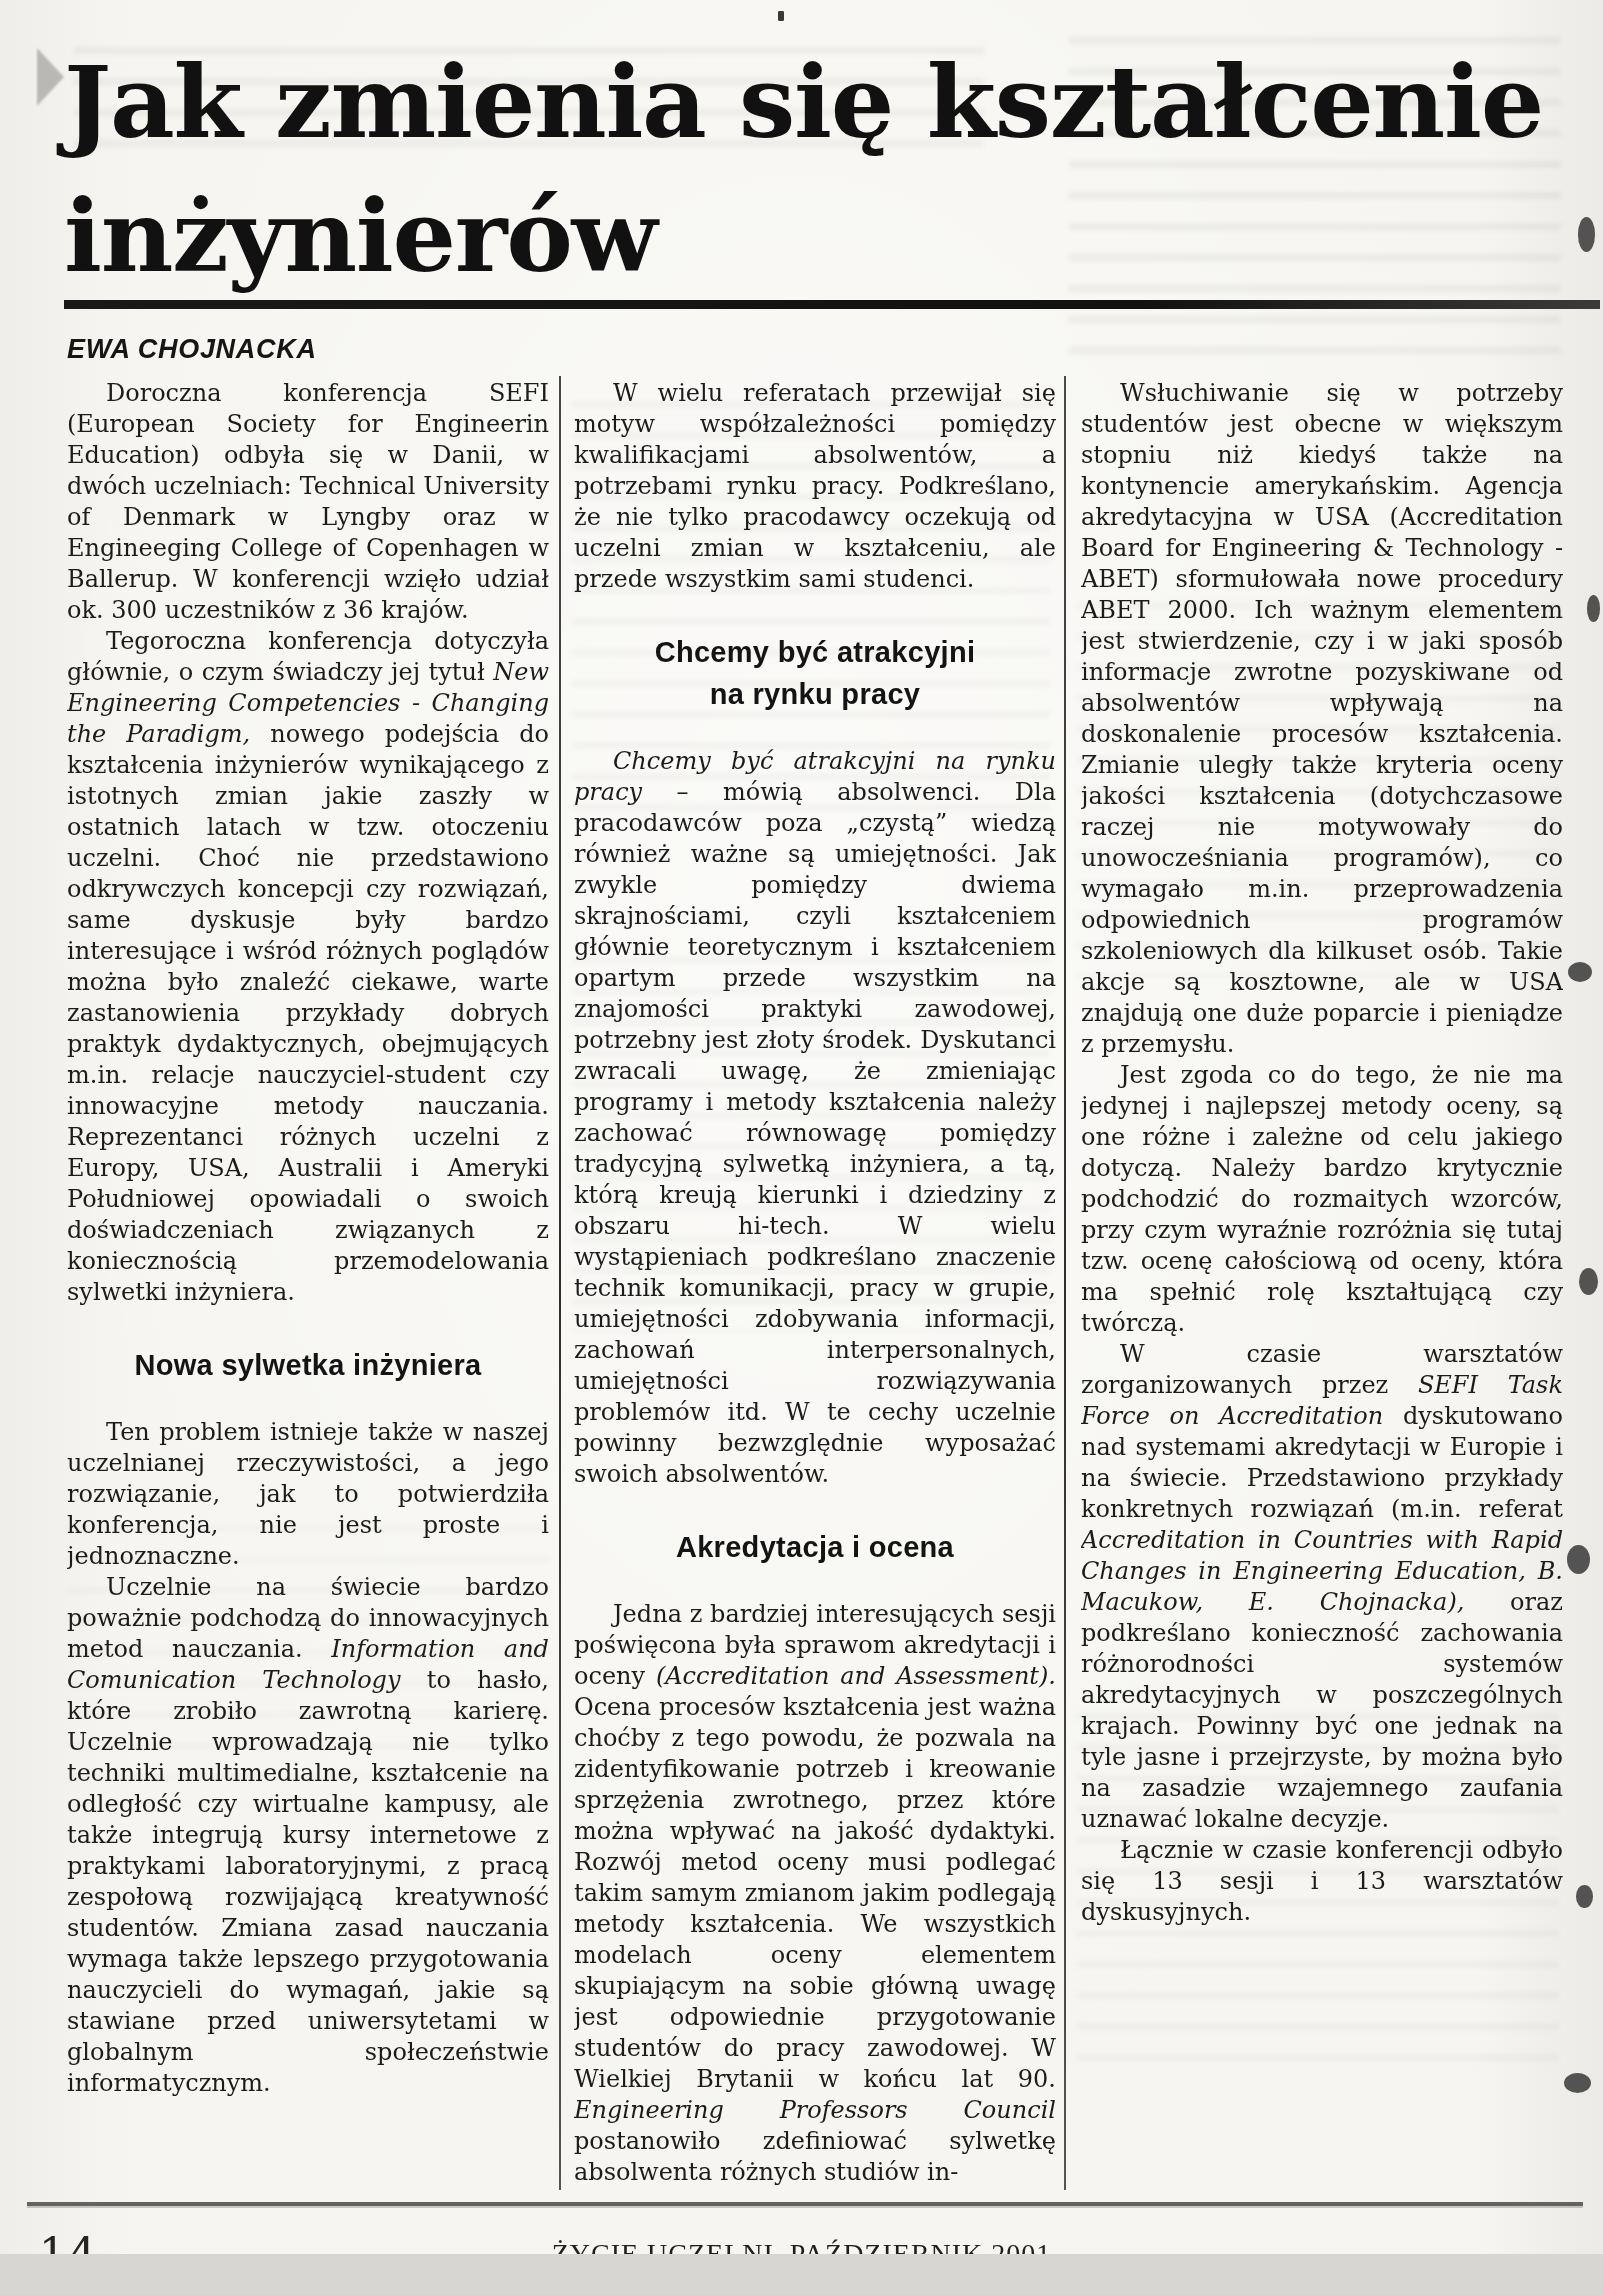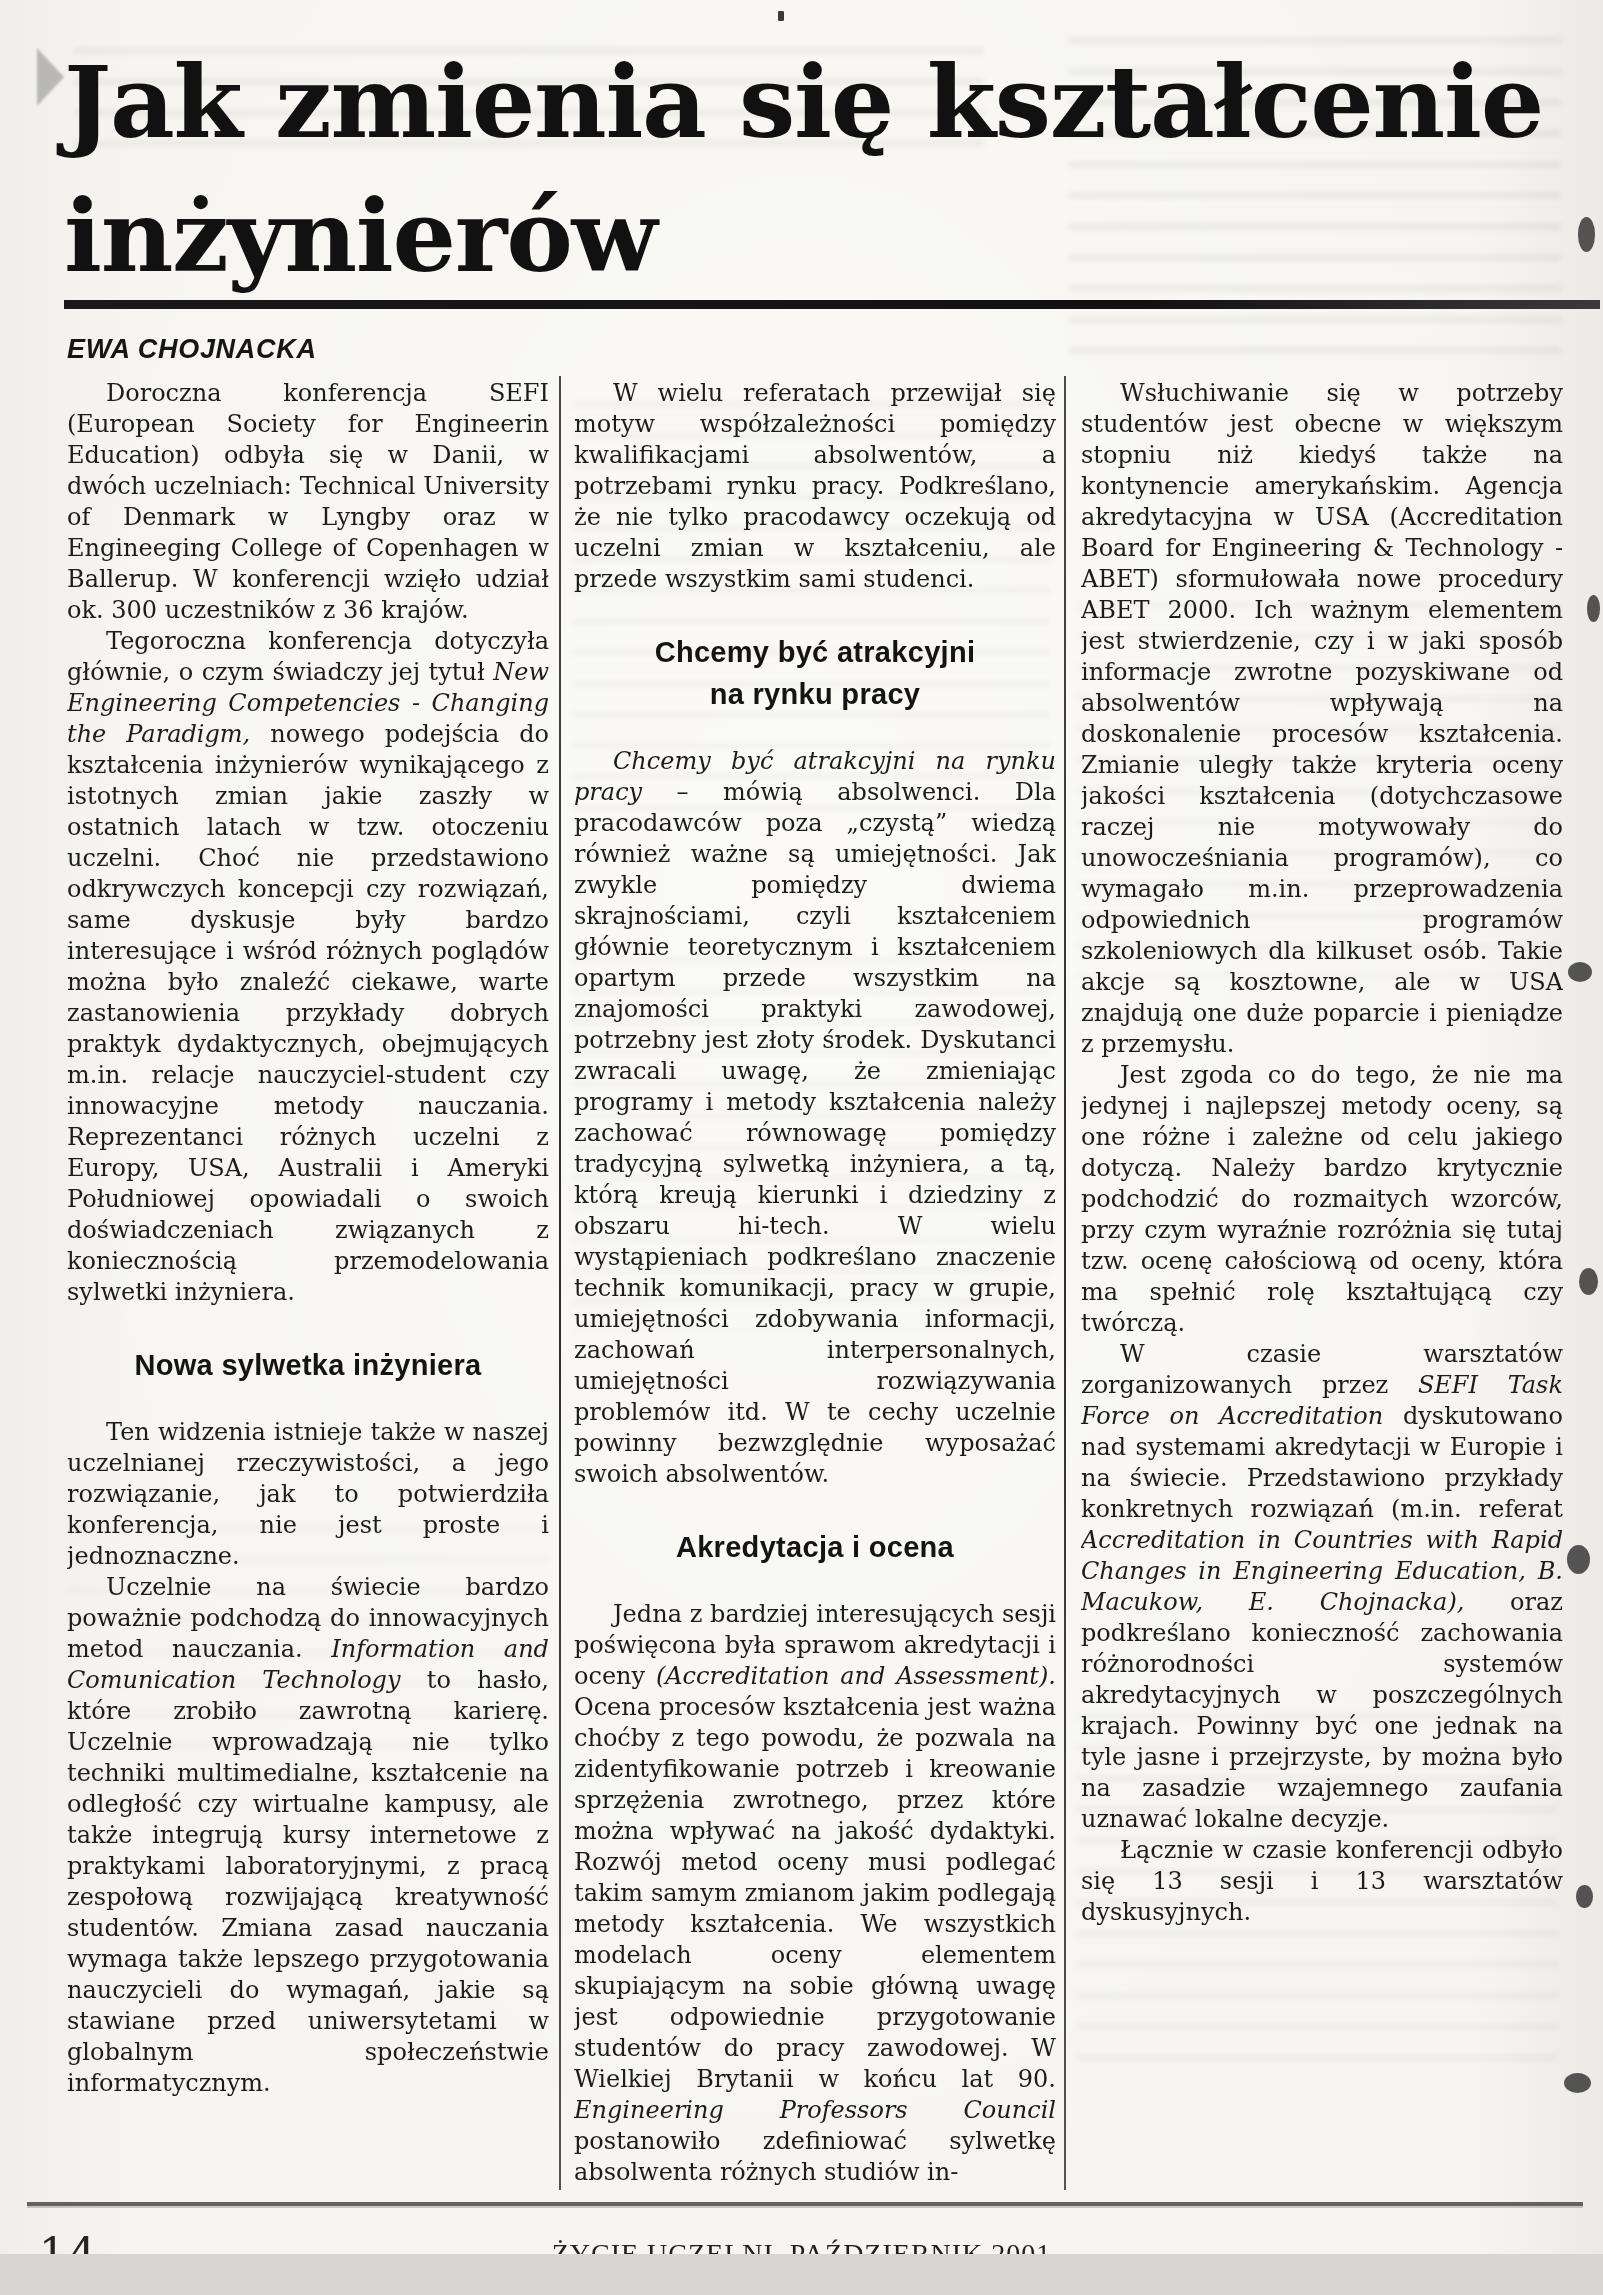--- a/index.html
+++ b/index.html
@@ -118,21 +118,21 @@
   <div class="title-rule"></div>
   <div class="byline">EWA CHOJNACKA</div>
 
   <div class="vrule" id="vrule1"></div>
   <div class="vrule" id="vrule2"></div>
 
   <div class="col" id="col1">
       <p class="para"><span>Doroczna konferencja SEFI (European Society for Engineerin Education) odbyła się w Danii, w dwóch uczelniach: Technical University of Denmark w Lyngby oraz w Engineeging College of Copenhagen w Ballerup. W konferencji wzięło udział ok. 300 uczestników z 36 krajów.</span></p>
       <p class="para"><span>Tegoroczna konferencja dotyczyła głównie, o czym świadczy jej tytuł </span><span class="it">New Engineering Competencies - Changing the Paradigm,</span><span> nowego podejścia do kształcenia inżynierów wynikającego z istotnych zmian jakie zaszły w ostatnich latach w tzw. otoczeniu uczelni. Choć nie przedstawiono odkrywczych koncepcji czy rozwiązań, same dyskusje były bardzo interesujące i wśród różnych poglądów można było znaleźć ciekawe, warte zastanowienia przykłady dobrych praktyk dydaktycznych, obejmujących m.in. relacje nauczyciel-student czy innowacyjne metody nauczania. Reprezentanci różnych uczelni z Europy, USA, Australii i Ameryki Południowej opowiadali o swoich doświadczeniach związanych z koniecznością przemodelowania sylwetki inżyniera.</span></p>
       <div class="col-heading">Nowa sylwetka inżyniera</div>
-      <p class="para"><span>Ten widzenia istnieje także w naszej uczelnianej rzeczywistości, a jego rozwiązanie, jak to potwierdziła konferencja, nie jest proste i jednoznaczne.</span></p>
+      <p class="para"><span>Ten problem istnieje także w naszej uczelnianej rzeczywistości, a jego rozwiązanie, jak to potwierdziła konferencja, nie jest proste i jednoznaczne.</span></p>
       <p class="para"><span>Uczelnie na świecie bardzo poważnie podchodzą do innowacyjnych metod nauczania. </span><span class="it">Information and Comunication Technology</span><span> to hasło, które zrobiło zawrotną karierę. Uczelnie wprowadzają nie tylko techniki multimedialne, kształcenie na odległość czy wirtualne kampusy, ale także integrują kursy internetowe z praktykami laboratoryjnymi, z pracą zespołową rozwijającą kreatywność studentów. Zmiana zasad nauczania wymaga także lepszego przygotowania nauczycieli do wymagań, jakie są stawiane przed uniwersytetami w globalnym społeczeństwie informatycznym.</span></p>
     </div>
   <div class="col" id="col2">
       <p class="para"><span>W wielu referatach przewijał się motyw współzależności pomiędzy kwalifikacjami absolwentów, a potrzebami rynku pracy. Podkreślano, że nie tylko pracodawcy oczekują od uczelni zmian w kształceniu, ale przede wszystkim sami studenci.</span></p>
       <div class="col-heading">Chcemy być atrakcyjni<br>na rynku pracy</div>
       <p class="para"><span class="it">Chcemy być atrakcyjni na rynku pracy</span><span> – mówią absolwenci. Dla pracodawców poza „czystą” wiedzą również ważne są umiejętności. Jak zwykle pomiędzy dwiema skrajnościami, czyli kształceniem głównie teoretycznym i kształceniem opartym przede wszystkim na znajomości praktyki zawodowej, potrzebny jest złoty środek. Dyskutanci zwracali uwagę, że zmieniając programy i metody kształcenia należy zachować równowagę pomiędzy tradycyjną sylwetką inżyniera, a tą, którą kreują kierunki i dziedziny z obszaru hi-tech. W wielu wystąpieniach podkreślano znaczenie technik komunikacji, pracy w grupie, umiejętności zdobywania informacji, zachowań interpersonalnych, umiejętności rozwiązywania problemów itd. W te cechy uczelnie powinny bezwzględnie wyposażać swoich absolwentów.</span></p>
       <div class="col-heading">Akredytacja i ocena</div>
       <p class="para"><span>Jedna z bardziej interesujących sesji poświęcona była sprawom akredytacji i oceny </span><span class="it">(Accreditation and Assessment).</span><span>  Ocena procesów kształcenia jest ważna choćby z tego powodu, że pozwala na zidentyfikowanie potrzeb i kreowanie sprzężenia zwrotnego, przez które można wpływać na jakość dydaktyki. Rozwój metod oceny musi podlegać takim samym zmianom jakim podlegają metody kształcenia. We wszystkich modelach oceny elementem skupiającym na sobie główną uwagę jest odpowiednie przygotowanie studentów do pracy zawodowej. W Wielkiej Brytanii w końcu lat 90. </span><span class="it">Engineering Professors Council</span><span> postanowiło zdefiniować sylwetkę absolwenta różnych studiów in-</span></p>
     </div>
   <div class="col" id="col3">

